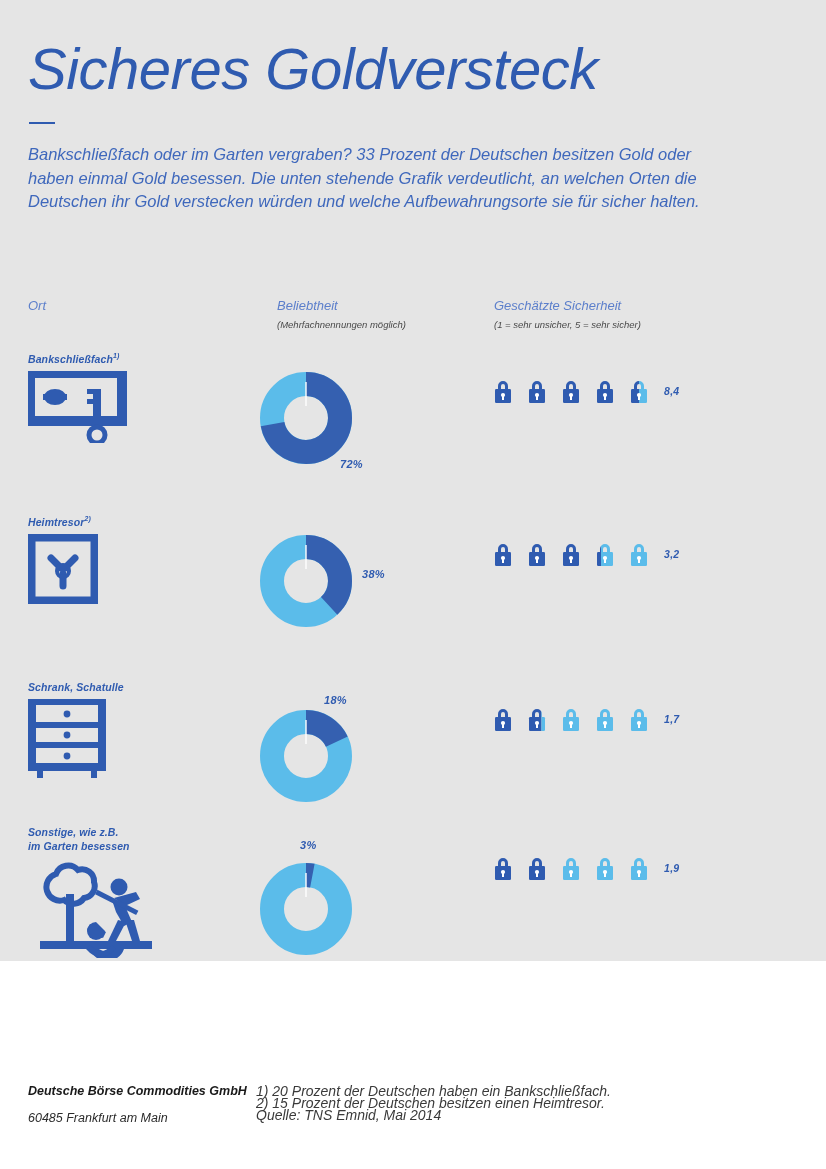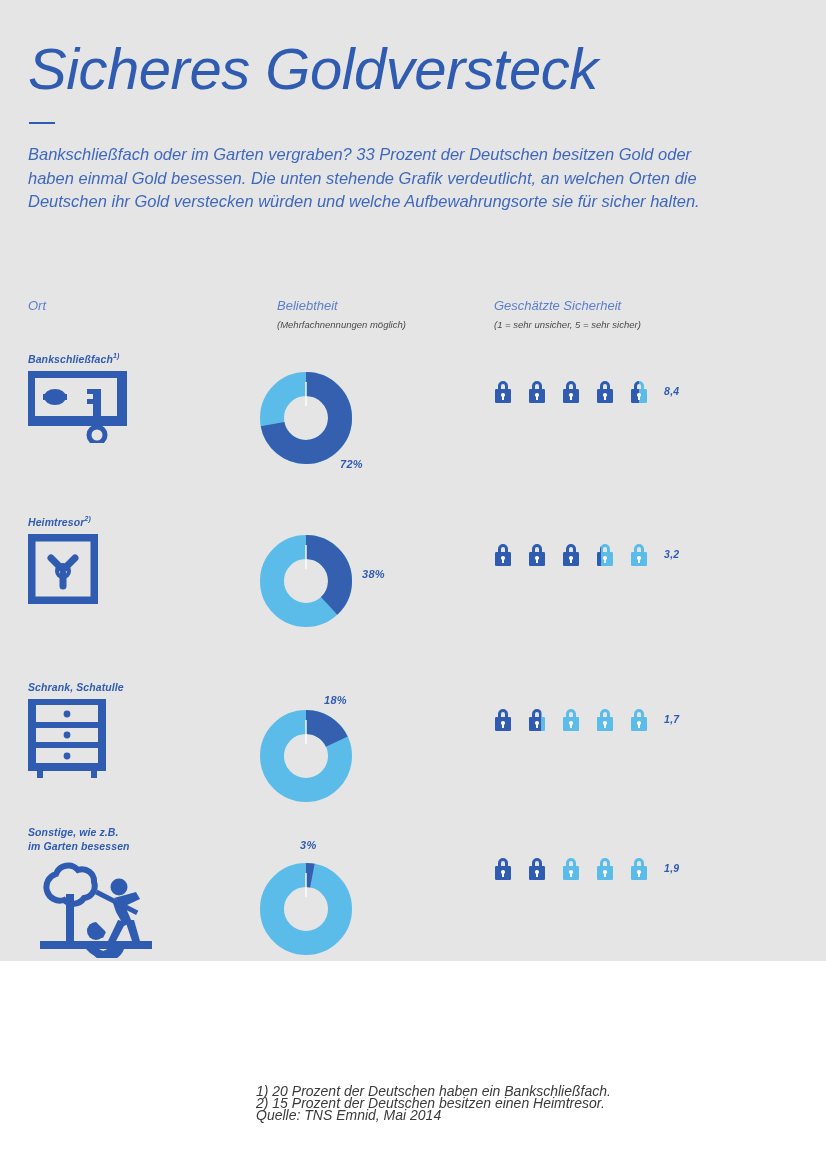--- a/index.html
+++ b/index.html
@@ -402,20 +402,24 @@
       <svg class="lock" viewBox="0 0 22 26">
         <path d="M6 11 V8 a5 5 0 0 1 10 0 V11 h-3 V8 a2 2 0 0 0 -4 0 V11 Z" fill="#5BBCEA"></path>
         <rect x="3" y="11" width="16" height="14" rx="1.2" fill="#5BBCEA"></rect>
         <circle cx="11" cy="17" r="2.1" fill="#ffffff"></circle>
           <rect x="10" y="17" width="2" height="5" fill="#ffffff"></rect>
       </svg>
       <span class="score">1,9</span>
     </div>
   </div>
 
+  <div class="footer-left" style="top:1082px;">
+    <div class="footer-org">Deutsche Börse Commodities GmbH</div>
+    <div class="footer-addr">60485 Frankfurt am Main</div>
+  </div>
 
   <div class="footer-notes" style="top:1085px;">
     <div>1) 20 Prozent der Deutschen haben ein Bankschließfach.</div>
     <div>2) 15 Prozent der Deutschen besitzen einen Heimtresor.</div>
     <div>Quelle: TNS Emnid, Mai 2014</div>
   </div>
 
 </div>
 
 </body></html>

